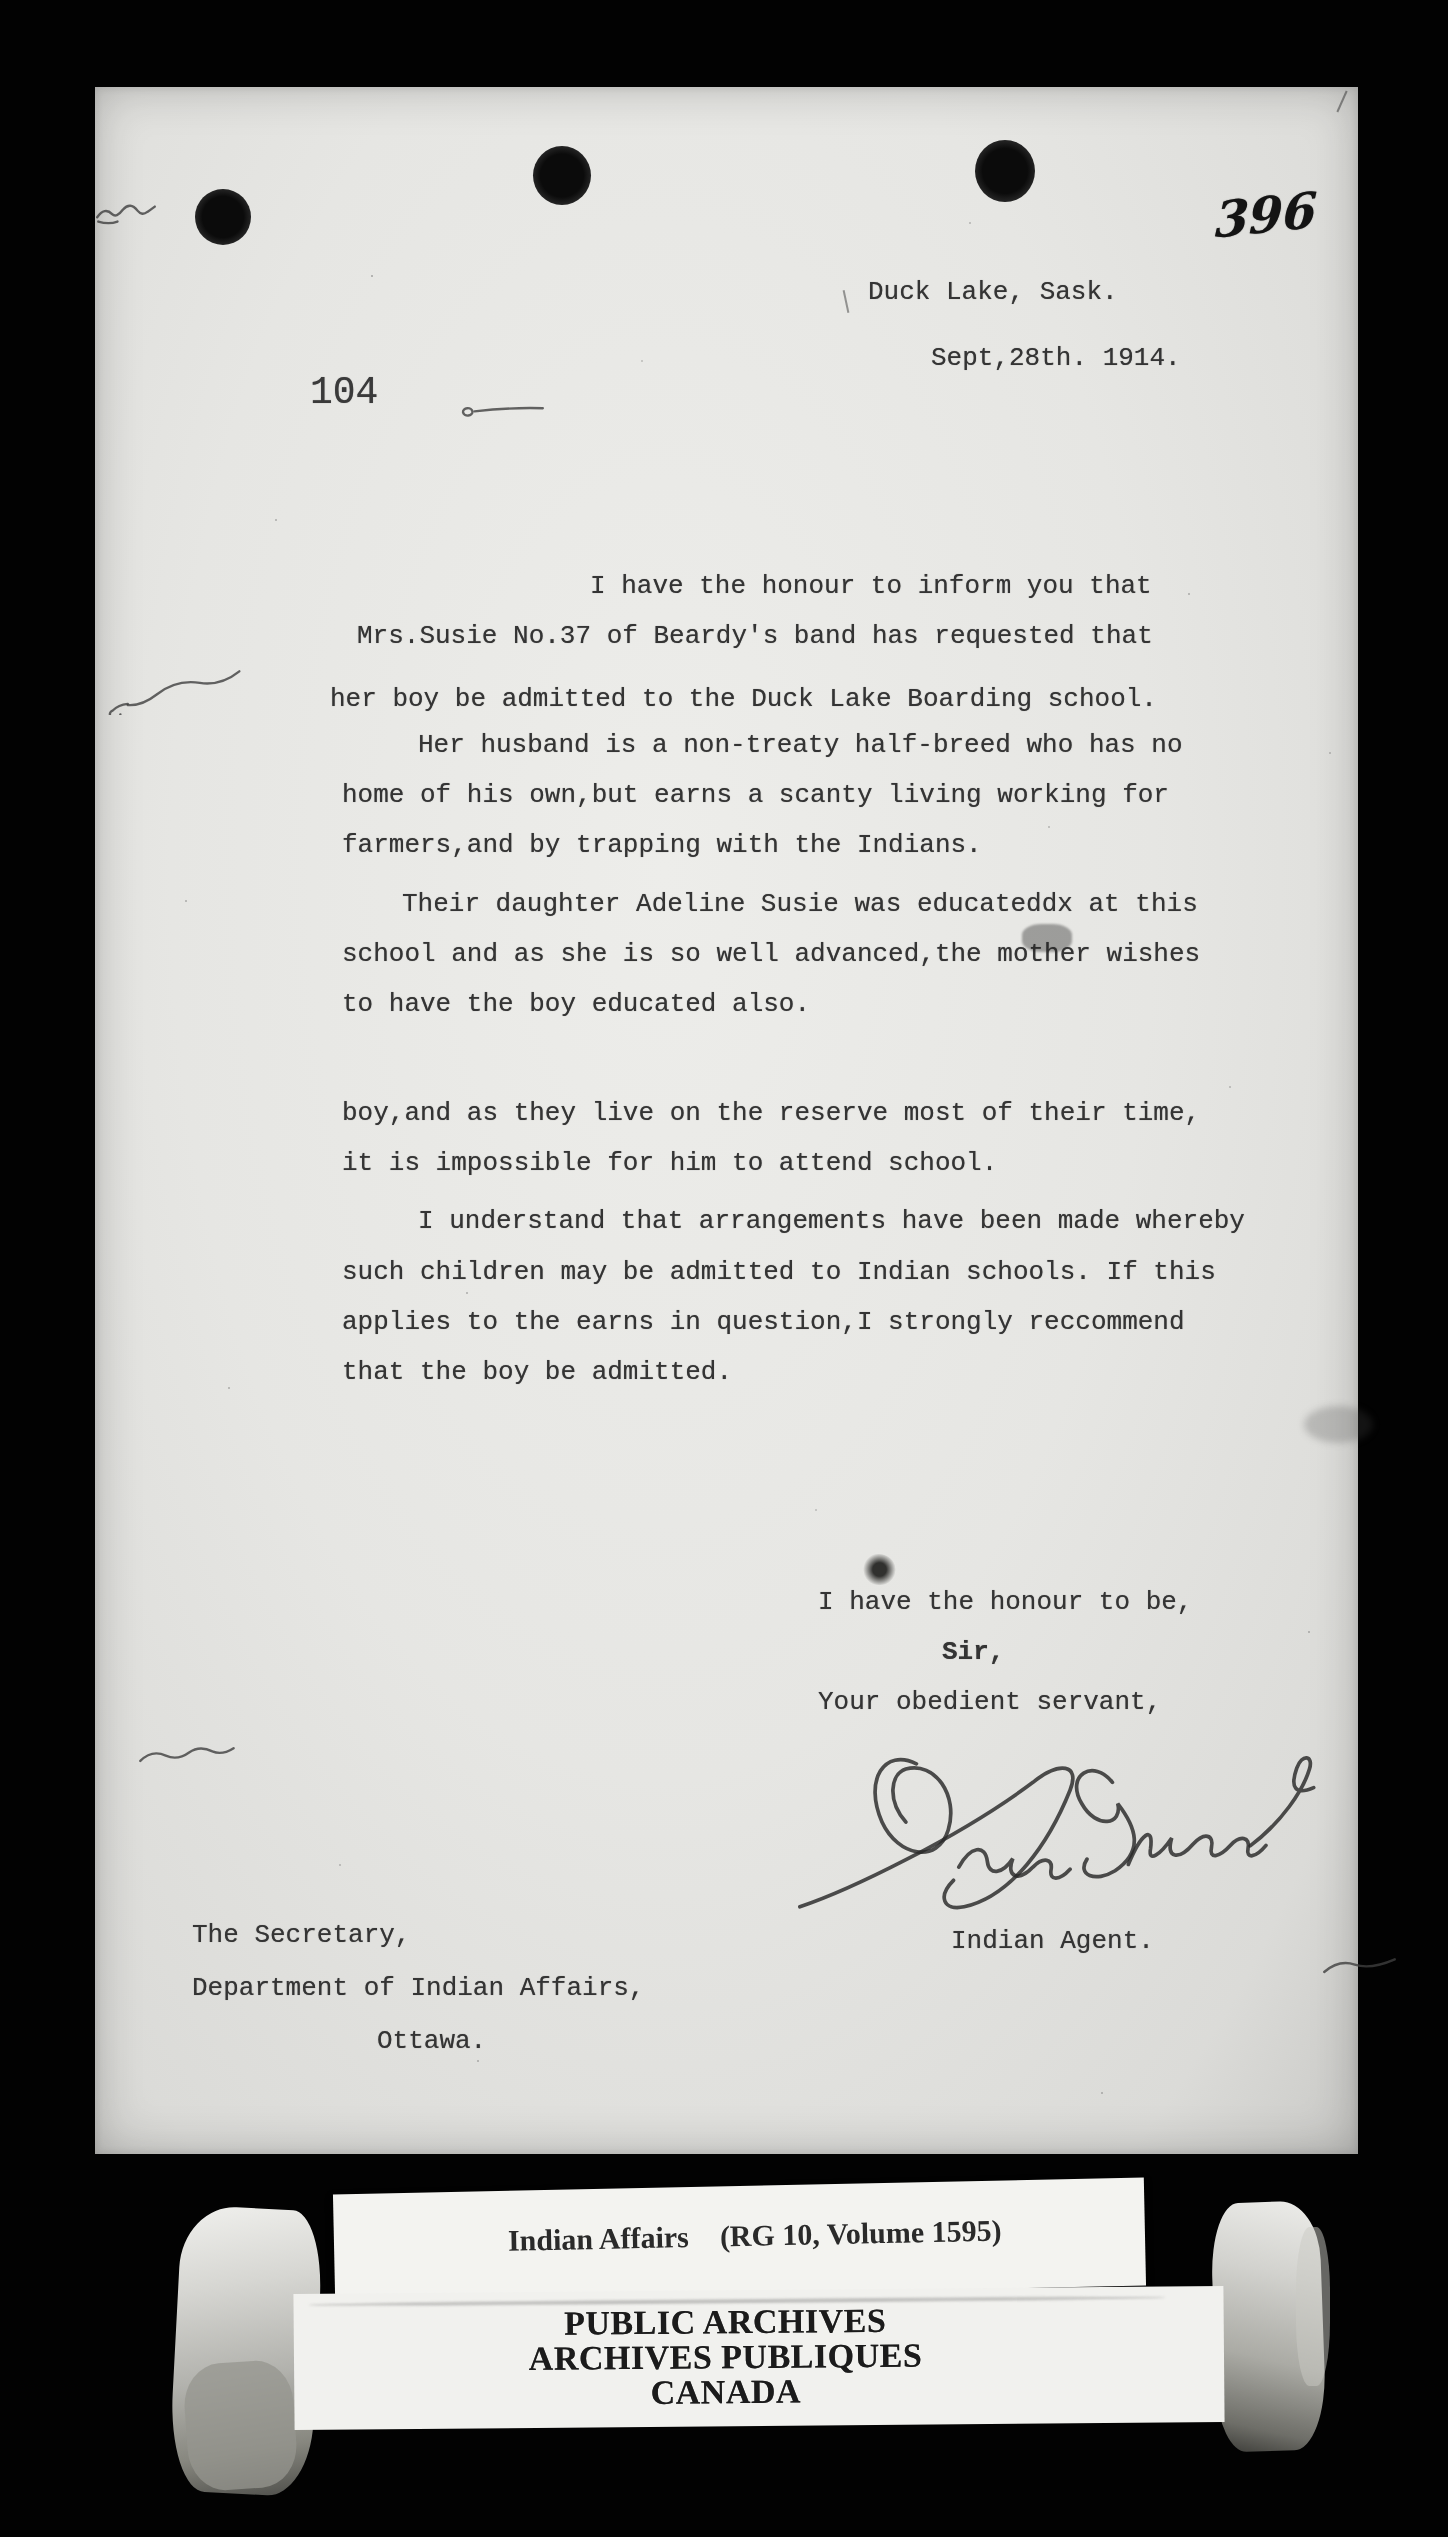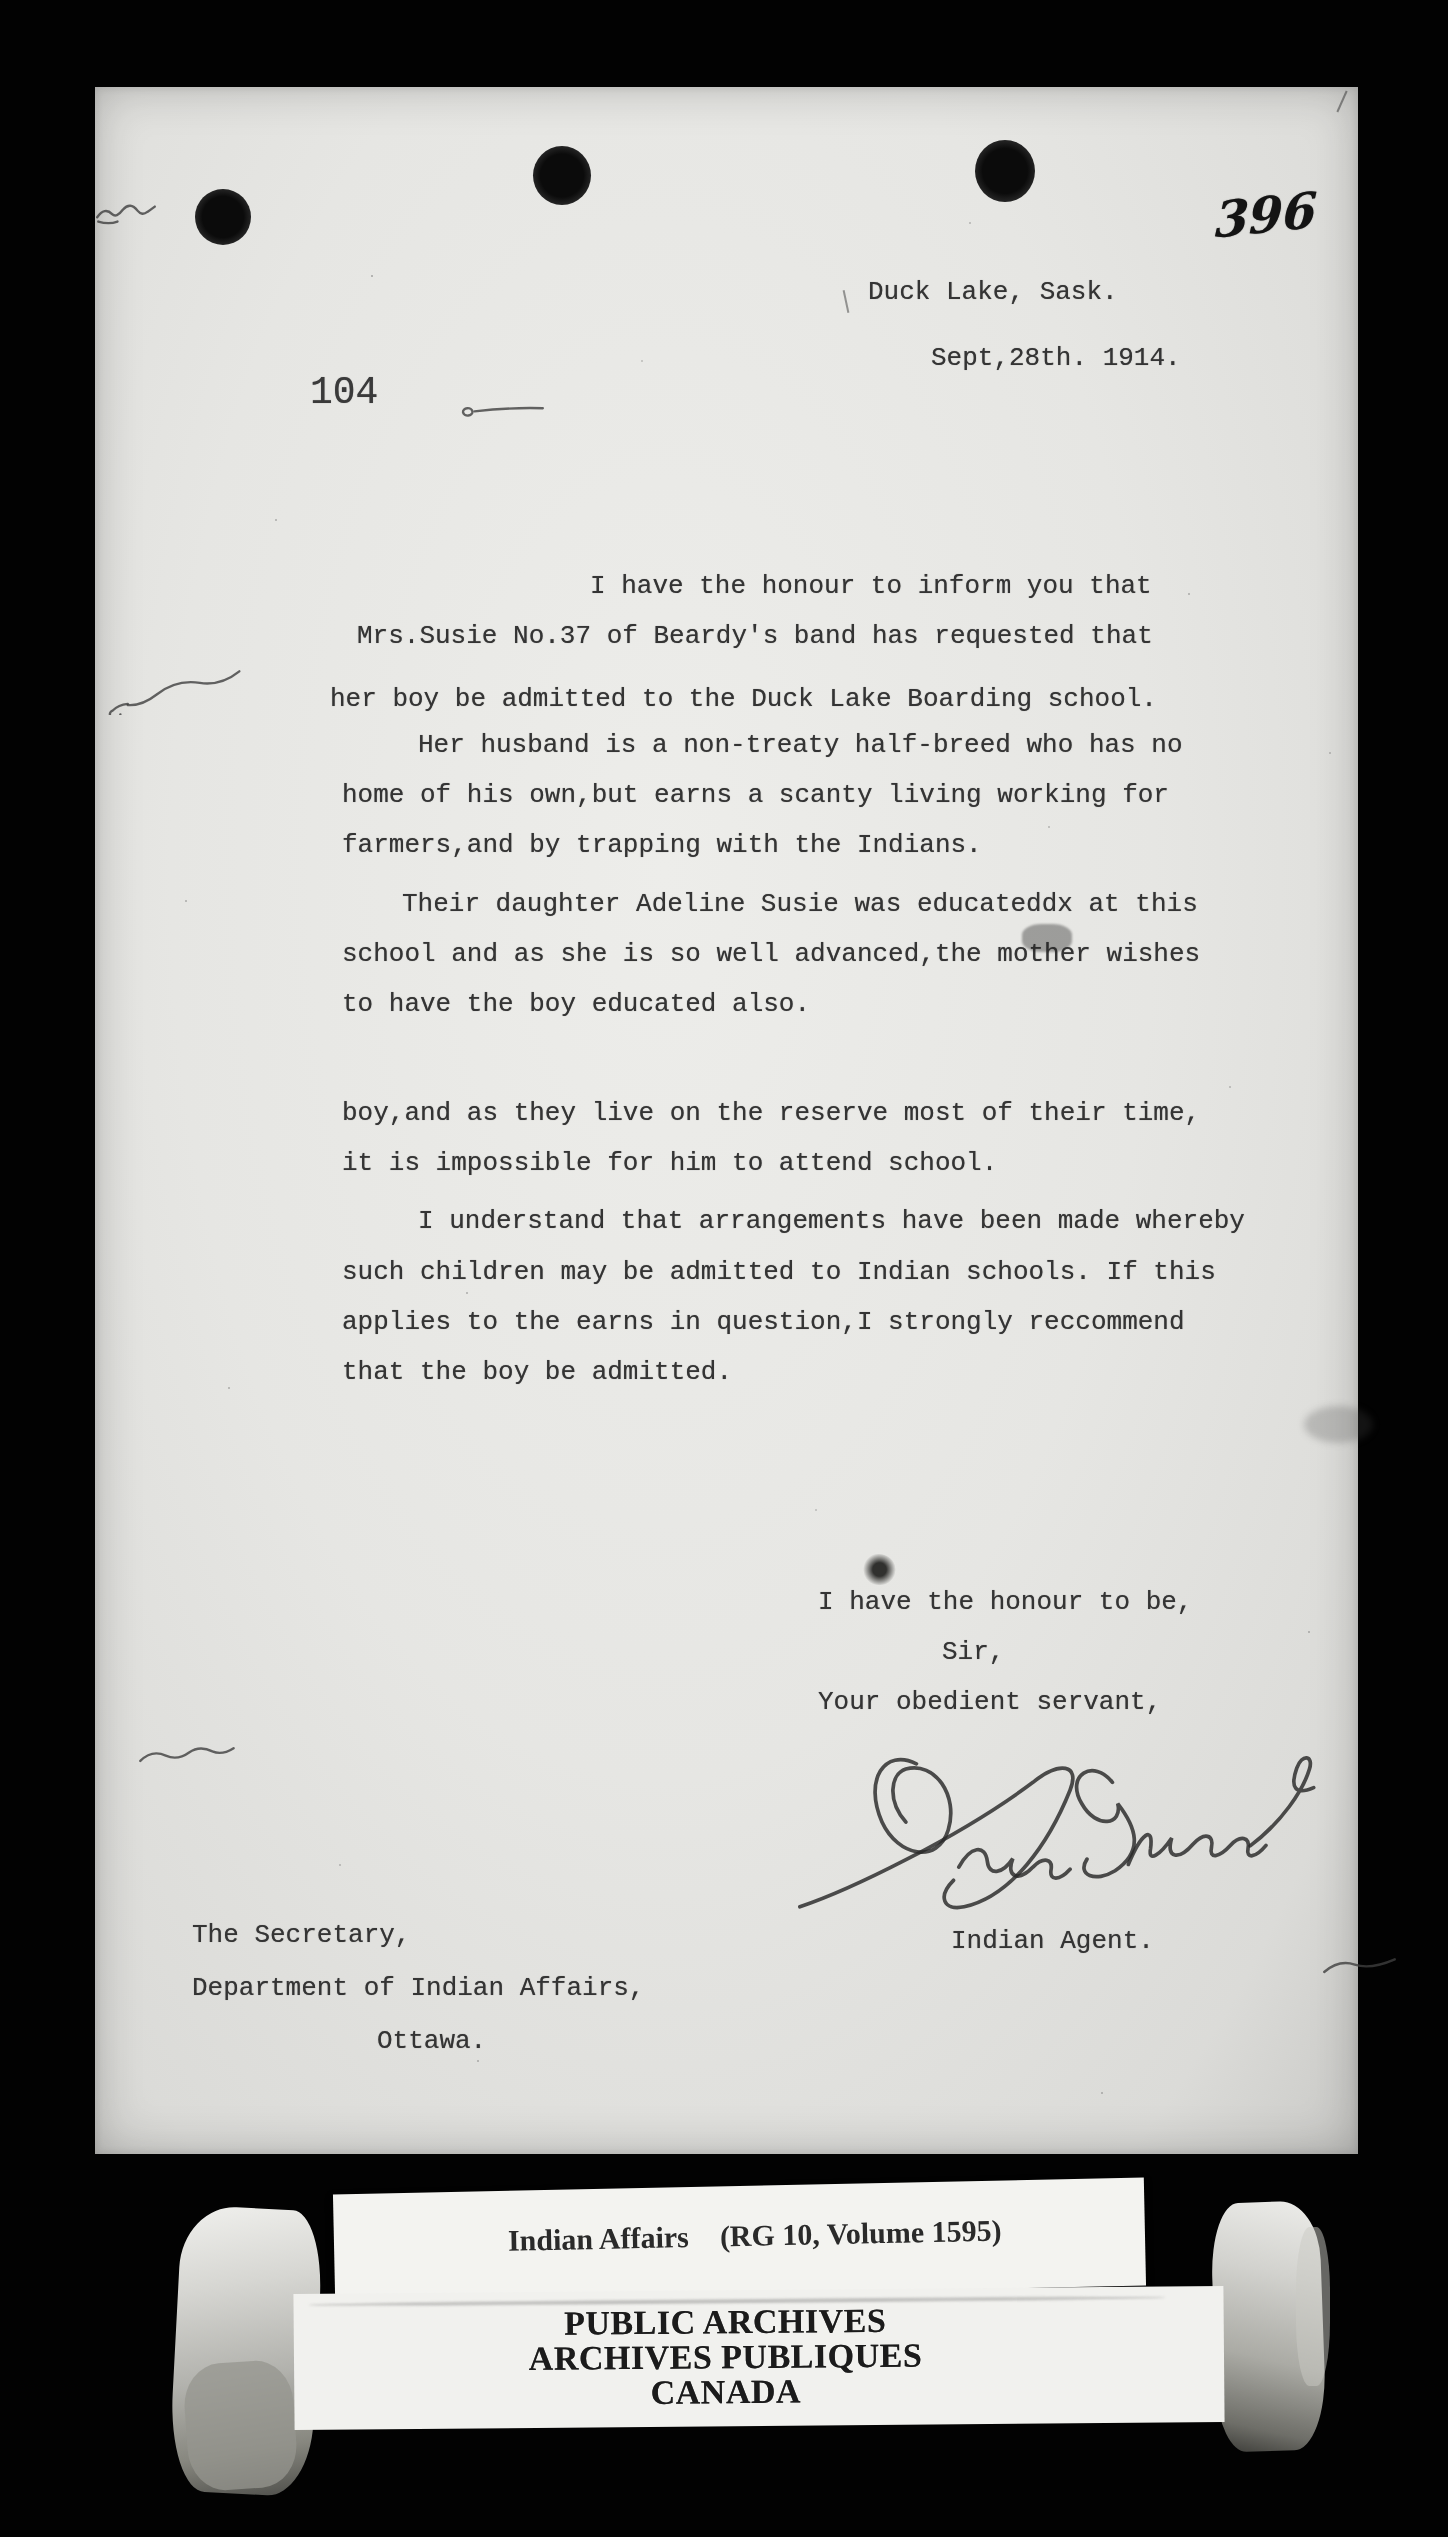--- a/index.html
+++ b/index.html
@@ -120,21 +120,21 @@
 
   <div class="t" style="left:342px;top:1100px;">boy,and as they live on the reserve most of their time,</div>
   <div class="t" style="left:342px;top:1150px;">it is impossible for him to attend school.</div>
 
   <div class="t" style="left:418px;top:1208px;">I understand that arrangements have been made whereby</div>
   <div class="t" style="left:342px;top:1259px;">such children may be admitted to Indian schools. If this</div>
   <div class="t" style="left:342px;top:1309px;">applies to the earns in question,I strongly reccommend</div>
   <div class="t" style="left:342px;top:1359px;">that the boy be admitted.</div>
 
   <div class="t" style="left:818px;top:1589px;">I have the honour to be,</div>
-  <div class="t" style="left:942px;top:1639px;">Sir,</div>
+  <div class="t" style="left:942px;top:1639px;font-weight:bold;">Sir,</div>
   <div class="t" style="left:818px;top:1689px;">Your obedient servant,</div>
 
   <svg class="sig" style="position:absolute;left:784px;top:1732px;" width="535" height="196" viewBox="0 0 1010 370" aria-label="Paul Schmidt">
     <path d="M 30,330 C 120,300 330,200 470,95 C 520,55 560,60 540,110 C 500,210 430,310 340,330 C 300,338 290,310 320,280"></path>
     <path d="M 250,60 C 190,30 150,90 185,170 C 215,235 290,250 310,185 C 330,120 285,55 230,70 C 200,80 195,130 230,170"></path>
     <path d="M 330,255 c 22,-40 50,-44 54,-10 c 3,26 28,24 48,-6 c -14,36 12,44 38,16 c 20,-20 38,-16 34,6 c -3,20 16,20 36,-2"></path>
     <path d="M 620,95 C 585,50 530,80 562,135 C 590,185 640,175 630,135 C 665,180 680,225 625,262 C 588,285 552,270 572,240"></path>
     <path d="M 650,250 c 25,-60 48,-75 42,-30 c -5,28 18,12 40,-20 c -12,40 14,42 40,12 c 22,-24 40,-18 35,6 c -5,22 14,20 36,-4 c 18,-20 38,-16 33,6 c -4,20 14,18 34,-6"></path>
     <path d="M 880,215 C 940,170 980,110 992,70 C 1000,44 978,40 968,68 C 955,105 965,120 1000,105"></path>
   </svg>

